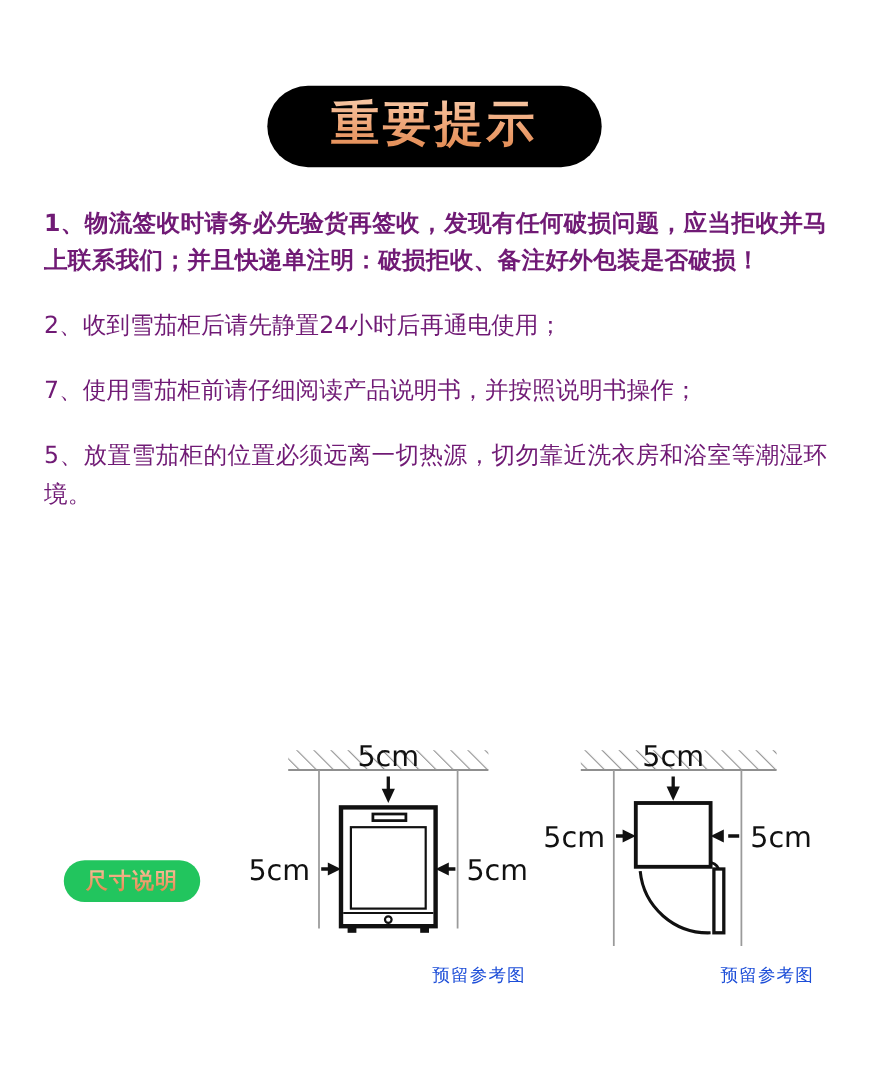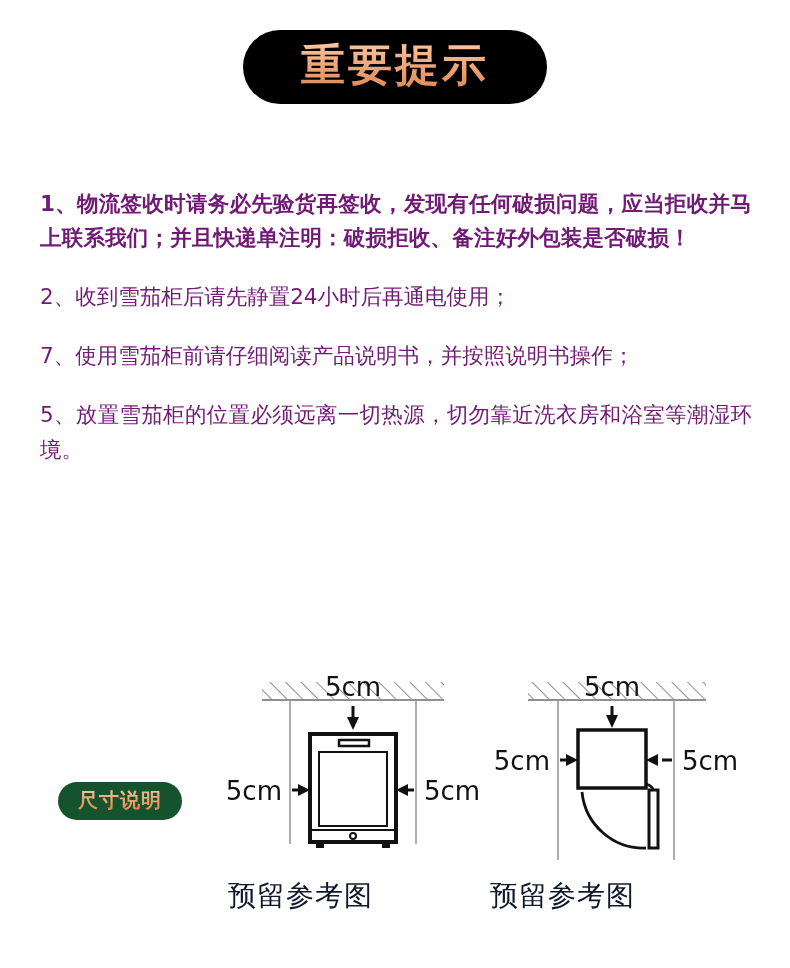--- a/index.html
+++ b/index.html
@@ -22,20 +22,21 @@
     width: 100%;
     display: flex;
     justify-content: center;
     padding-top: 30px;
   }
   .title-badge {
     background: #000000;
     border-radius: 999px;
     padding: 11px 58px 15px 58px;
     display: inline-block;
+    margin-top: 48px;
   }
   .title-text {
     font-size: 44px;
     font-weight: bold;
     letter-spacing: 3px;
     line-height: 1.1;
     background: linear-gradient(180deg, #f7c8a6 0%, #f0a97c 45%, #e18a52 100%);
     -webkit-background-clip: text;
     background-clip: text;
     color: transparent;
@@ -69,21 +70,21 @@
     position: absolute;
     top: 672px;
     left: 0;
     width: 790px;
     height: 260px;
   }
   .size-badge {
     position: absolute;
     left: 58px;
     top: 110px;
-    background: #14532d;
+    background: #22c55e;
     border-radius: 999px;
     padding: 7px 20px 9px 20px;
   }
   .size-badge-text {
     font-size: 20px;
     font-weight: bold;
     letter-spacing: 1px;
     line-height: 1.1;
     background: linear-gradient(180deg, #f6c29d 0%, #ef9f6e 55%, #e08murky 100%);
     background: linear-gradient(180deg, #f6c29d 0%, #ef9f6e 55%, #e0894f 100%);
@@ -98,23 +99,23 @@
     position: absolute;
     top: 0;
   }
   .diagram-left  { left: 228px; }
   .diagram-right { left: 490px; }
 
   .diagram-caption {
     position: absolute;
     top: 205px;
     width: 100%;
-    text-align: left;
-    font-size: 28px;
-    color: #0f172a;
+    text-align: right;
+    font-size: 16px;
+    color: #1d4ed8;
     letter-spacing: 1px;
   }
 </style>
 </head>
 <body>
 
 <div class="title-wrap">
   <div class="title-badge">
     <span class="title-text">重要提示</span>
   </div>

